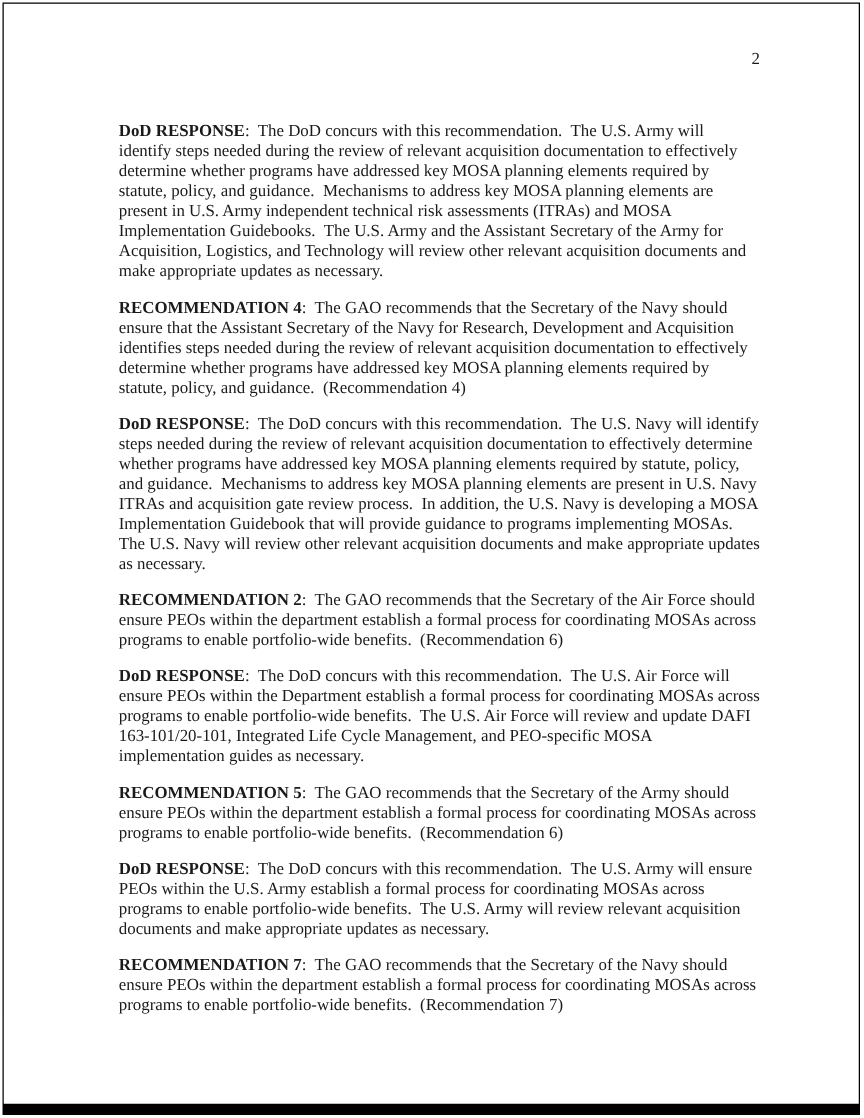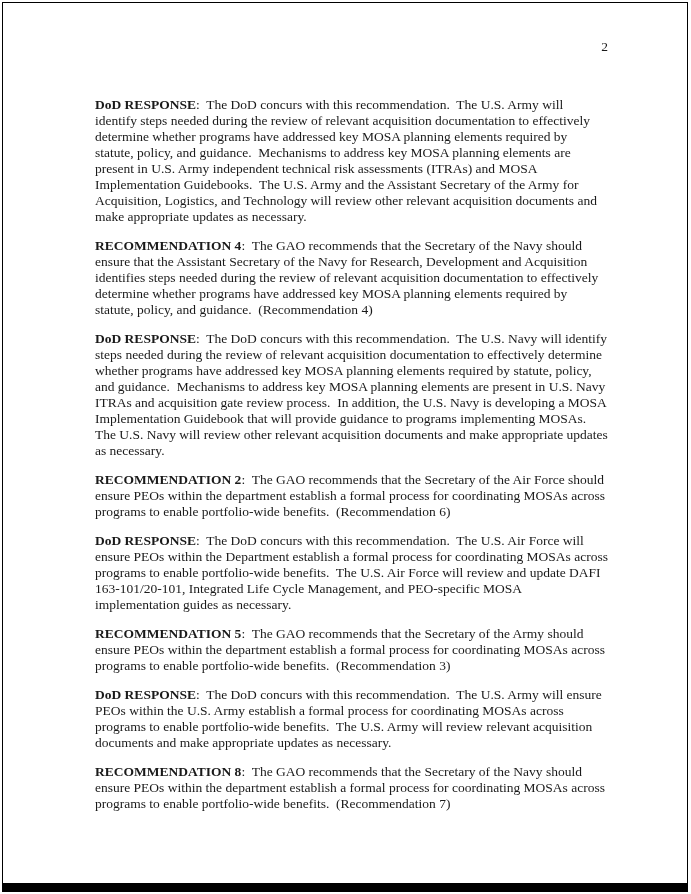--- a/index.html
+++ b/index.html
@@ -54,18 +54,18 @@
 
 <div class="page">
   <div class="content">
     <div class="page-number">2</div>
     <div>
         <p class="para"><span class="seg-bold">DoD RESPONSE</span><span class="seg-normal">:  The DoD concurs with this recommendation.  The U.S. Army will identify steps needed during the review of relevant acquisition documentation to effectively determine whether programs have addressed key MOSA planning elements required by statute, policy, and guidance.  Mechanisms to address key MOSA planning elements are present in U.S. Army independent technical risk assessments (ITRAs) and MOSA Implementation Guidebooks.  The U.S. Army and the Assistant Secretary of the Army for Acquisition, Logistics, and Technology will review other relevant acquisition documents and make appropriate updates as necessary.</span></p>
         <p class="para"><span class="seg-bold">RECOMMENDATION 4</span><span class="seg-normal">:  The GAO recommends that the Secretary of the Navy should ensure that the Assistant Secretary of the Navy for Research, Development and Acquisition identifies steps needed during the review of relevant acquisition documentation to effectively determine whether programs have addressed key MOSA planning elements required by statute, policy, and guidance.  (Recommendation 4)</span></p>
         <p class="para"><span class="seg-bold">DoD RESPONSE</span><span class="seg-normal">:  The DoD concurs with this recommendation.  The U.S. Navy will identify steps needed during the review of relevant acquisition documentation to effectively determine whether programs have addressed key MOSA planning elements required by statute, policy, and guidance.  Mechanisms to address key MOSA planning elements are present in U.S. Navy ITRAs and acquisition gate review process.  In addition, the U.S. Navy is developing a MOSA Implementation Guidebook that will provide guidance to programs implementing MOSAs.  The U.S. Navy will review other relevant acquisition documents and make appropriate updates as necessary.</span></p>
         <p class="para"><span class="seg-bold">RECOMMENDATION 2</span><span class="seg-normal">:  The GAO recommends that the Secretary of the Air Force should ensure PEOs within the department establish a formal process for coordinating MOSAs across programs to enable portfolio-wide benefits.  (Recommendation 6)</span></p>
         <p class="para"><span class="seg-bold">DoD RESPONSE</span><span class="seg-normal">:  The DoD concurs with this recommendation.  The U.S. Air Force will ensure PEOs within the Department establish a formal process for coordinating MOSAs across programs to enable portfolio-wide benefits.  The U.S. Air Force will review and update DAFI 163-101/20-101, </span><span class="seg-italic">Integrated Life Cycle Management</span><span class="seg-normal">, and PEO-specific MOSA implementation guides as necessary.</span></p>
-        <p class="para"><span class="seg-bold">RECOMMENDATION 5</span><span class="seg-normal">:  The GAO recommends that the Secretary of the Army should ensure PEOs within the department establish a formal process for coordinating MOSAs across programs to enable portfolio-wide benefits.  (Recommendation 3)</span></p>
+        <p class="para"><span class="seg-bold">RECOMMENDATION 5</span><span class="seg-normal">:  The GAO recommends that the Secretary of the Army should ensure PEOs within the department establish a formal process for coordinating MOSAs across programs to enable portfolio-wide benefits.  (Recommendation 6)</span></p>
         <p class="para"><span class="seg-bold">DoD RESPONSE</span><span class="seg-normal">:  The DoD concurs with this recommendation.  The U.S. Army will ensure PEOs within the U.S. Army establish a formal process for coordinating MOSAs across programs to enable portfolio-wide benefits.  The U.S. Army will review relevant acquisition documents and make appropriate updates as necessary.</span></p>
-        <p class="para"><span class="seg-bold">RECOMMENDATION 8</span><span class="seg-normal">:  The GAO recommends that the Secretary of the Navy should ensure PEOs within the department establish a formal process for coordinating MOSAs across programs to enable portfolio-wide benefits.  (Recommendation 7)</span></p>
+        <p class="para"><span class="seg-bold">RECOMMENDATION 7</span><span class="seg-normal">:  The GAO recommends that the Secretary of the Navy should ensure PEOs within the department establish a formal process for coordinating MOSAs across programs to enable portfolio-wide benefits.  (Recommendation 7)</span></p>
       </div>
   </div>
 </div>
 
 </body></html>

